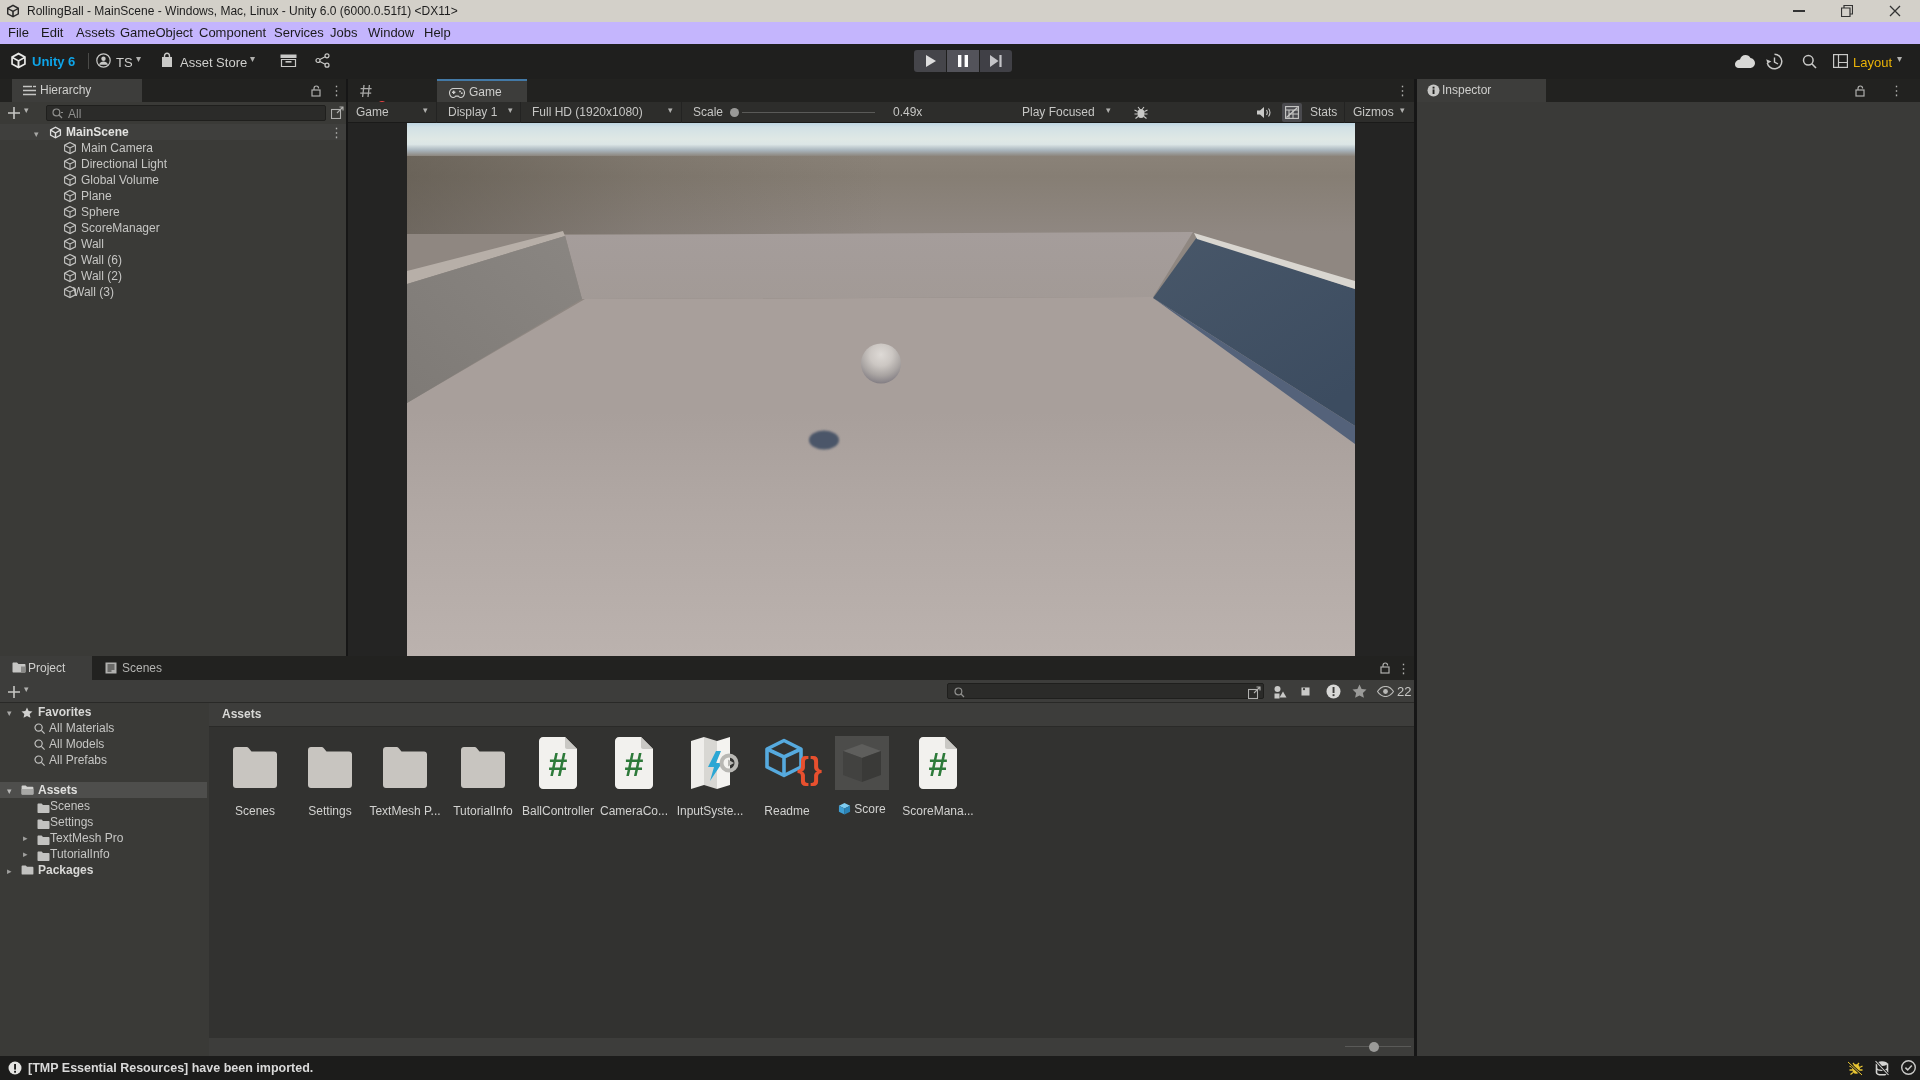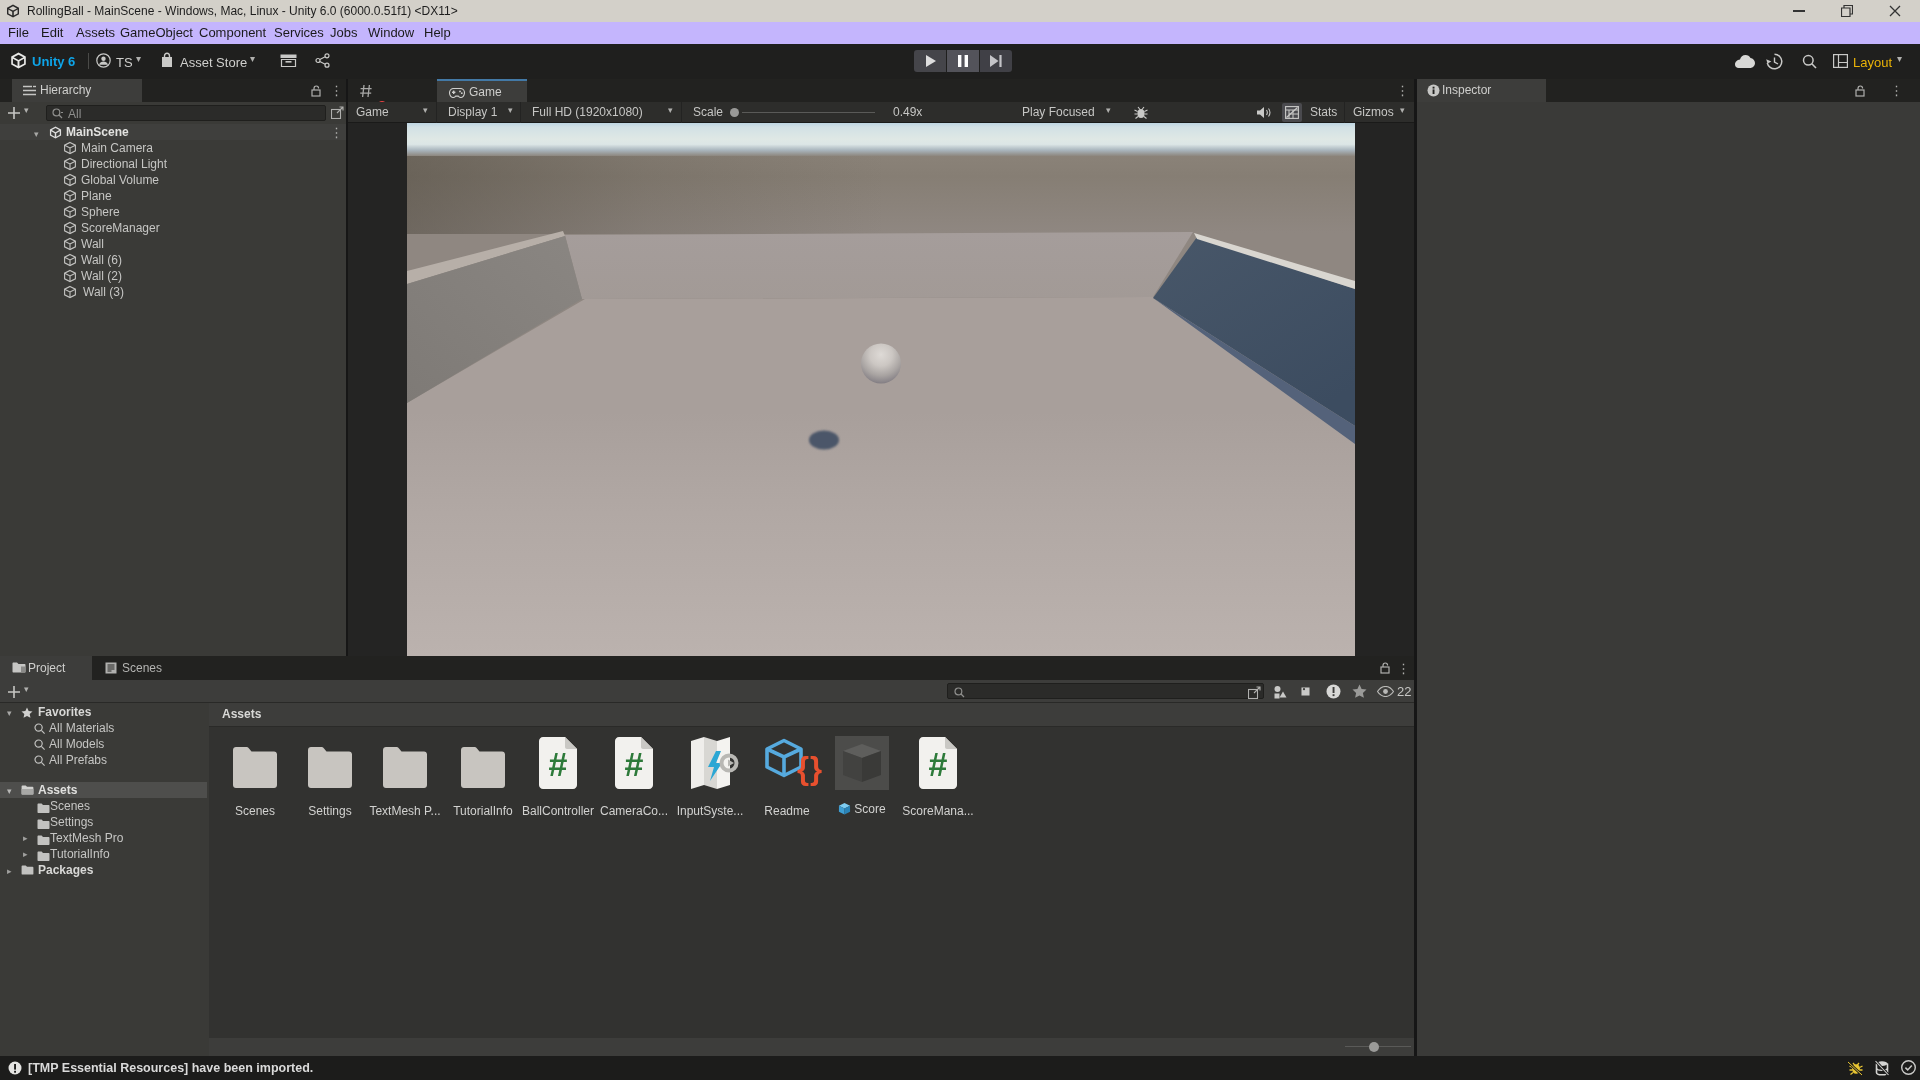--- a/index.html
+++ b/index.html
@@ -212,21 +212,21 @@
   </svg>
   <div class="row" style="left:81px;top:17px">Main Camera</div>
   <div class="row" style="left:81px;top:33px">Directional Light</div>
   <div class="row" style="left:81px;top:49px">Global Volume</div>
   <div class="row" style="left:81px;top:65px">Plane</div>
   <div class="row" style="left:81px;top:81px">Sphere</div>
   <div class="row" style="left:81px;top:97px">ScoreManager</div>
   <div class="row" style="left:81px;top:113px">Wall</div>
   <div class="row" style="left:81px;top:129px">Wall (6)</div>
   <div class="row" style="left:81px;top:145px">Wall (2)</div>
-  <div class="row" style="left:83px;top:161px">Wall (3)</div>
+  <div class="row" style="left:73px;top:161px">Wall (3)</div>
 </div>
 
 <div id="cent-tabs" class="abs tabbar">
   <svg class="icon" style="left:12px;top:6px" width="12" height="12" viewBox="0 0 12 12">
       <path d="M4 0 L2.6 12 M9.4 0 L8 12 M0.6 3.6 L11.6 3.6 M0.2 8.2 L11.2 8.2" stroke="#a8a8a6" stroke-width="1.3"></path>
     </svg>
   <span class="abs" style="left:30px;top:20px;color:#ef4444">Scene</span>
   <div class="tab" style="left:89px;width:90px;border-top:2px solid #4379a6">
     <svg class="icon" style="left:12px;top:7px" width="16" height="10" viewBox="0 0 16 10">
         <path d="M4.5 0.5 L11.5 0.5 C13.8 0.5 15.5 2.4 15.5 4.8 C15.5 7.3 13.8 9.5 11.8 9.5 C10.8 9.5 10 9 9.3 8.1 L6.7 8.1 C6 9 5.2 9.5 4.2 9.5 C2.2 9.5 0.5 7.3 0.5 4.8 C0.5 2.4 2.2 0.5 4.5 0.5 Z" fill="none" stroke="#cfcfcd" stroke-width="1.1"></path>

